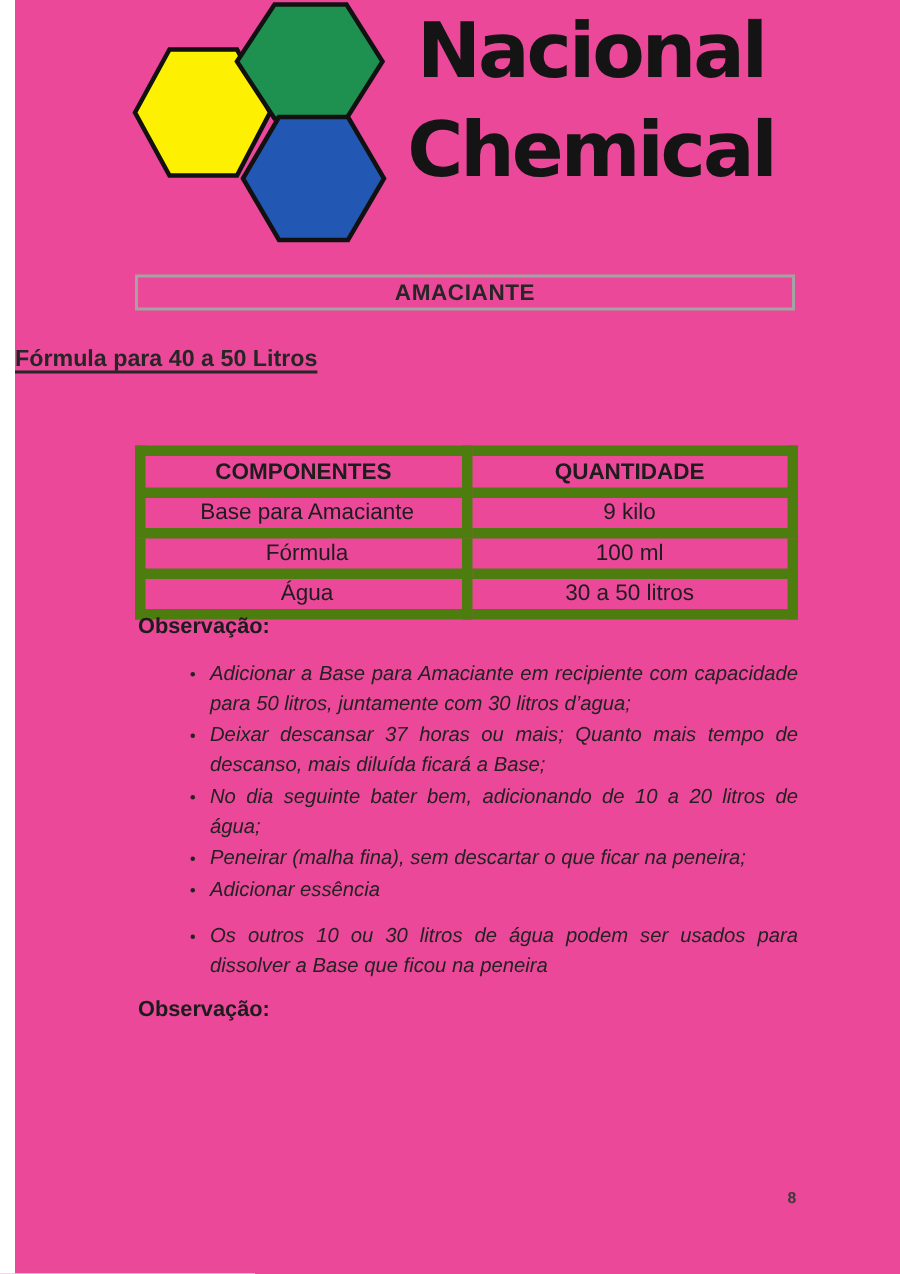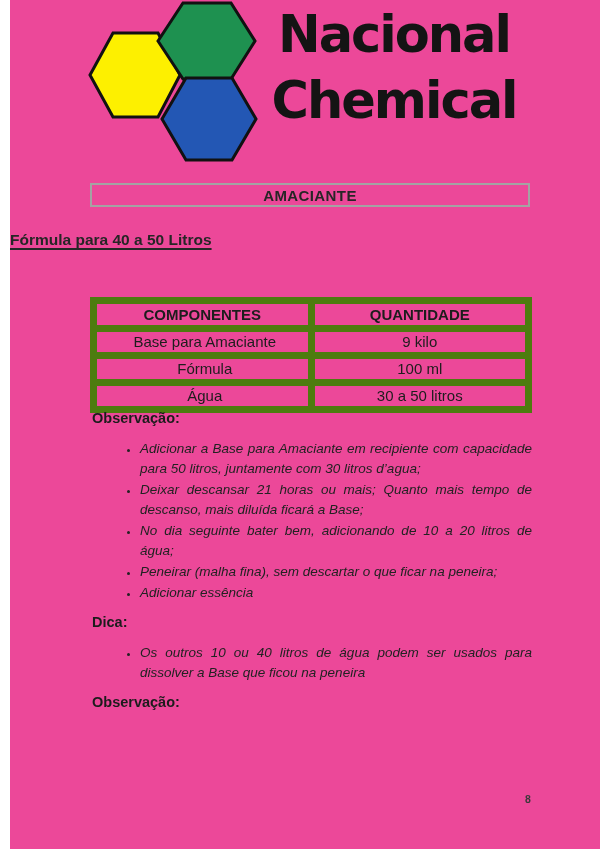--- a/index.html
+++ b/index.html
@@ -192,29 +192,28 @@
         <td class="c-qty">30 a 50 litros</td>
       </tr>
     </tbody>
   </table>
 
   <div class="content">
 
     <div class="sec-h first">Observação:</div>
     <ul>
       <li>Adicionar a Base para Amaciante em recipiente com capacidade para 50 litros, juntamente com 30 litros d’agua;</li>
-      <li>Deixar descansar 21 horas ou mais; Quanto mais tempo de descanso, mais diluída ficará a Base;</li>
+      <li>Deixar descansar 37 horas ou mais; Quanto mais tempo de descanso, mais diluída ficará a Base;</li>
       <li>No dia seguinte bater bem, adicionando de 10 a 20 litros de água;</li>
       <li>Peneirar (malha fina), sem descartar o que ficar na peneira;</li>
       <li>Adicionar essência</li>
     </ul>
 
-    <div class="sec-h">Dica:</div>
     <ul>
-      <li>Os outros 10 ou 40 litros de água podem ser usados para dissolver a Base que ficou na peneira</li>
+      <li>Os outros 10 ou 30 litros de água podem ser usados para dissolver a Base que ficou na peneira</li>
     </ul>
 
     <div class="sec-h">Observação:</div>
 
   </div>
 
   <div class="page-num">8</div>
 
 </div>
 

